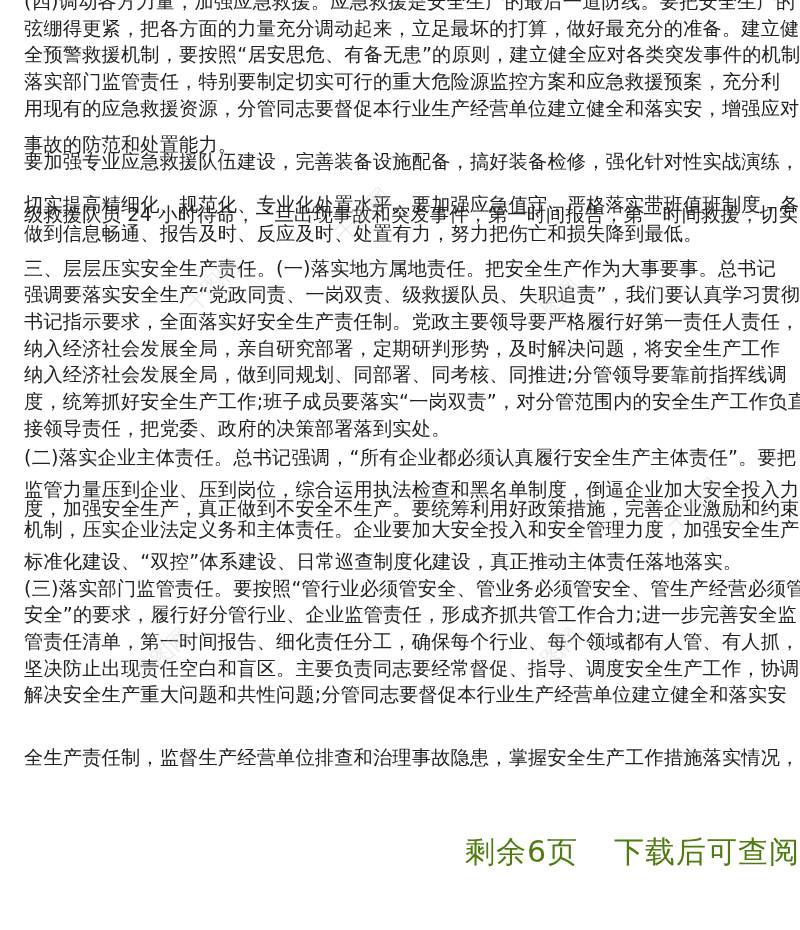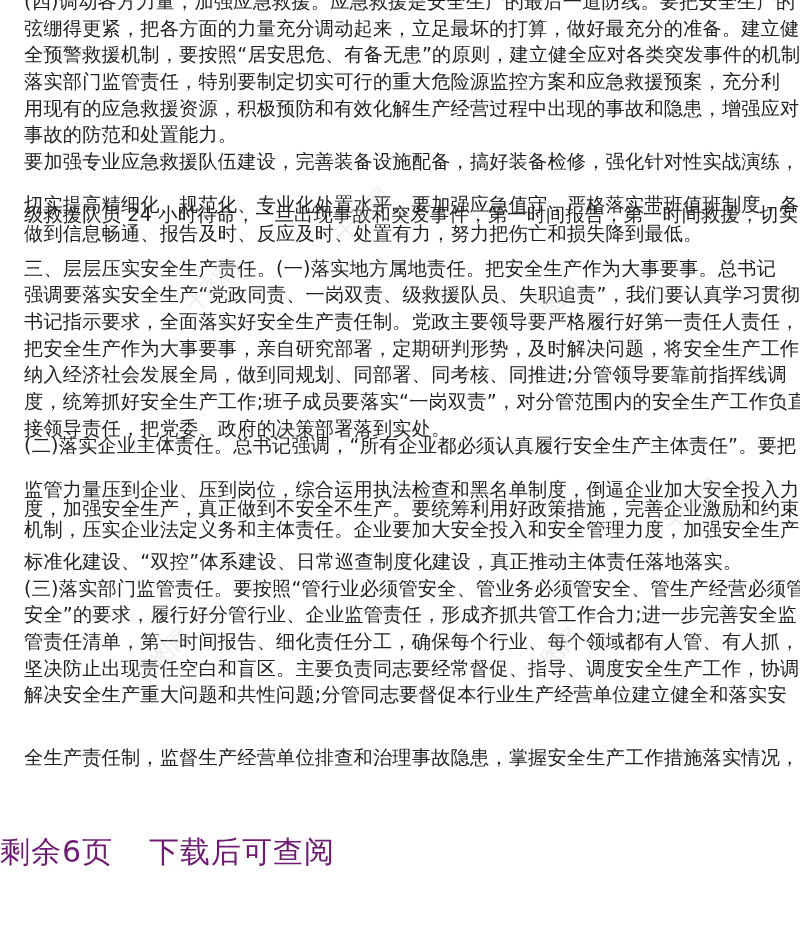--- a/index.html
+++ b/index.html
@@ -13,47 +13,47 @@
       position: absolute; left: 24px; white-space: nowrap;
       height: 27px; line-height: 27px; letter-spacing: 0.2px;
     }
     .watermark {
       position: absolute; color: rgba(200,200,200,0.35);
       font-family: "DejaVu Sans", sans-serif; font-size: 22px;
       transform: rotate(-45deg); white-space: nowrap; pointer-events: none;
     }
     .more {
       position: absolute; left: 0; width: 800px; top: 832px;
-      text-align: left; font-family: "DejaVu Sans", "Liberation Sans", sans-serif;
-      font-size: 30px; color: #701a75; letter-spacing: 1px;
+      text-align: right; font-family: "DejaVu Sans", "Liberation Sans", sans-serif;
+      font-size: 30px; color: #4d7c0f; letter-spacing: 1px;
     }
     .more .gap { display: inline-block; width: 36px; }
   </style>
 </head>
 <body>
 
 <div class="page">
   <div class="line" style="top:4px">(四)调动各方力量，加强应急救援。应急救援是安全生产的最后一道防线。要把安全生产的</div>
   <div class="line" style="top:31px">弦绷得更紧，把各方面的力量充分调动起来，立足最坏的打算，做好最充分的准备。建立健</div>
   <div class="line" style="top:57px">全预警救援机制，要按照“居安思危、有备无患”的原则，建立健全应对各类突发事件的机制，</div>
   <div class="line" style="top:84px">落实部门监管责任，特别要制定切实可行的重大危险源监控方案和应急救援预案，充分利</div>
-  <div class="line" style="top:111px">用现有的应急救援资源，积极预防和有效化解生产经营过程中出现的事故和隐患，增强应对</div>
-  <div class="line" style="top:137px">事故的防范和处置能力。</div>
+  <div class="line" style="top:111px">用现有的应急救援资源，分管同志要督促本行业生产经营单位建立健全和落实安，增强应对</div>
+  <div class="line" style="top:147px">事故的防范和处置能力。</div>
   <div class="line" style="top:164px">要加强专业应急救援队伍建设，完善装备设施配备，搞好装备检修，强化针对性实战演练，</div>
   <div class="line" style="top:207px">切实提高精细化、规范化、专业化处置水平。要加强应急值守，严格落实带班值班制度，各</div>
   <div class="line" style="top:217px">级救援队员 24 小时待命，一旦出现事故和突发事件，第一时间报告，第一时间救援，切实</div>
   <div class="line" style="top:236px">做到信息畅通、报告及时、反应及时、处置有力，努力把伤亡和损失降到最低。</div>
   <div class="line" style="top:271px">三、层层压实安全生产责任。(一)落实地方属地责任。把安全生产作为大事要事。总书记</div>
   <div class="line" style="top:297px">强调要落实安全生产“党政同责、一岗双责、级救援队员、失职追责”，我们要认真学习贯彻总</div>
   <div class="line" style="top:324px">书记指示要求，全面落实好安全生产责任制。党政主要领导要严格履行好第一责任人责任，</div>
-  <div class="line" style="top:351px">把安全生产作为大事要事，亲自研究部署，定期研判形势，及时解决问题，将安全生产工作</div>
+  <div class="line" style="top:351px">纳入经济社会发展全局，亲自研究部署，定期研判形势，及时解决问题，将安全生产工作</div>
   <div class="line" style="top:377px">纳入经济社会发展全局，做到同规划、同部署、同考核、同推进;分管领导要靠前指挥线调</div>
   <div class="line" style="top:404px">度，统筹抓好安全生产工作;班子成员要落实“一岗双责”，对分管范围内的安全生产工作负直</div>
   <div class="line" style="top:431px">接领导责任，把党委、政府的决策部署落到实处。</div>
-  <div class="line" style="top:448px">(二)落实企业主体责任。总书记强调，“所有企业都必须认真履行安全生产主体责任”。要把</div>
+  <div class="line" style="top:460px">(二)落实企业主体责任。总书记强调，“所有企业都必须认真履行安全生产主体责任”。要把</div>
   <div class="line" style="top:492px">监管力量压到企业、压到岗位，综合运用执法检查和黑名单制度，倒逼企业加大安全投入力</div>
   <div class="line" style="top:511px">度，加强安全生产，真正做到不安全不生产。要统筹利用好政策措施，完善企业激励和约束</div>
   <div class="line" style="top:532px">机制，压实企业法定义务和主体责任。企业要加大安全投入和安全管理力度，加强安全生产</div>
   <div class="line" style="top:564px">标准化建设、“双控”体系建设、日常巡查制度化建设，真正推动主体责任落地落实。</div>
   <div class="line" style="top:591px">(三)落实部门监管责任。要按照“管行业必须管安全、管业务必须管安全、管生产经营必须管</div>
   <div class="line" style="top:617px">安全”的要求，履行好分管行业、企业监管责任，形成齐抓共管工作合力;进一步完善安全监</div>
   <div class="line" style="top:644px">管责任清单，第一时间报告、细化责任分工，确保每个行业、每个领域都有人管、有人抓，</div>
   <div class="line" style="top:671px">坚决防止出现责任空白和盲区。主要负责同志要经常督促、指导、调度安全生产工作，协调</div>
   <div class="line" style="top:697px">解决安全生产重大问题和共性问题;分管同志要督促本行业生产经营单位建立健全和落实安</div>
   <div class="line" style="top:760px">全生产责任制，监督生产经营单位排查和治理事故隐患，掌握安全生产工作措施落实情况，</div>

